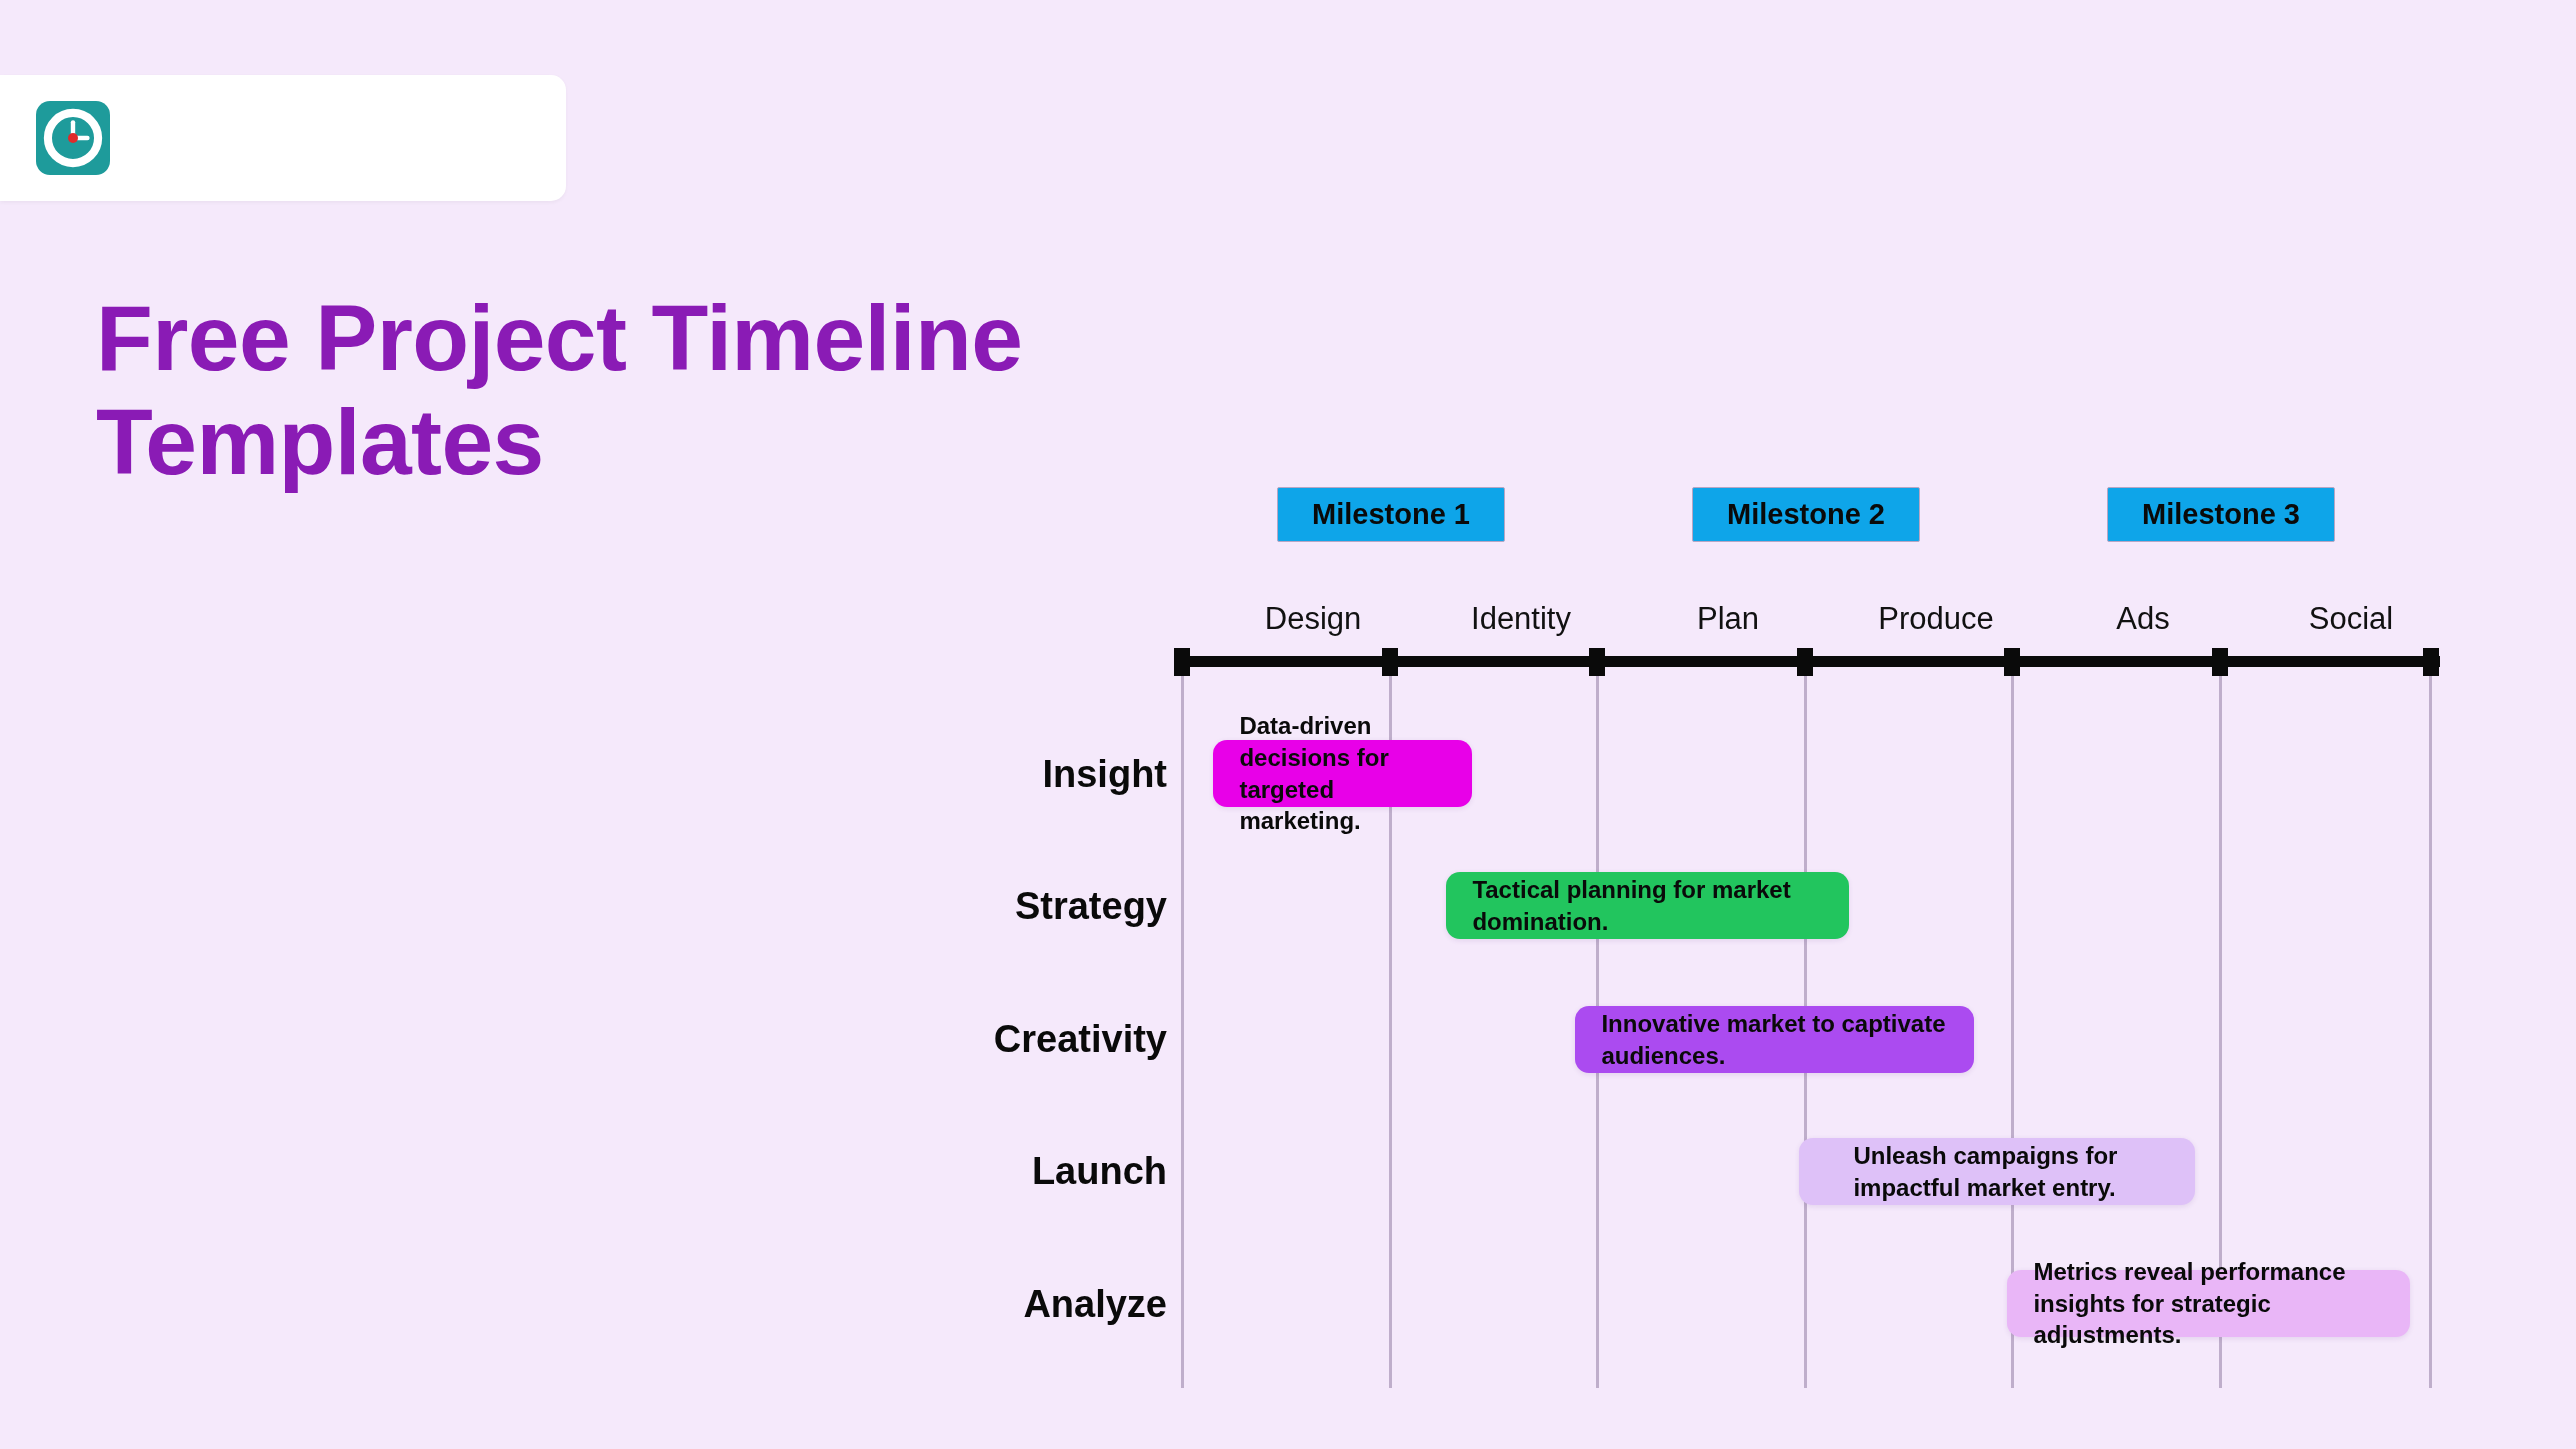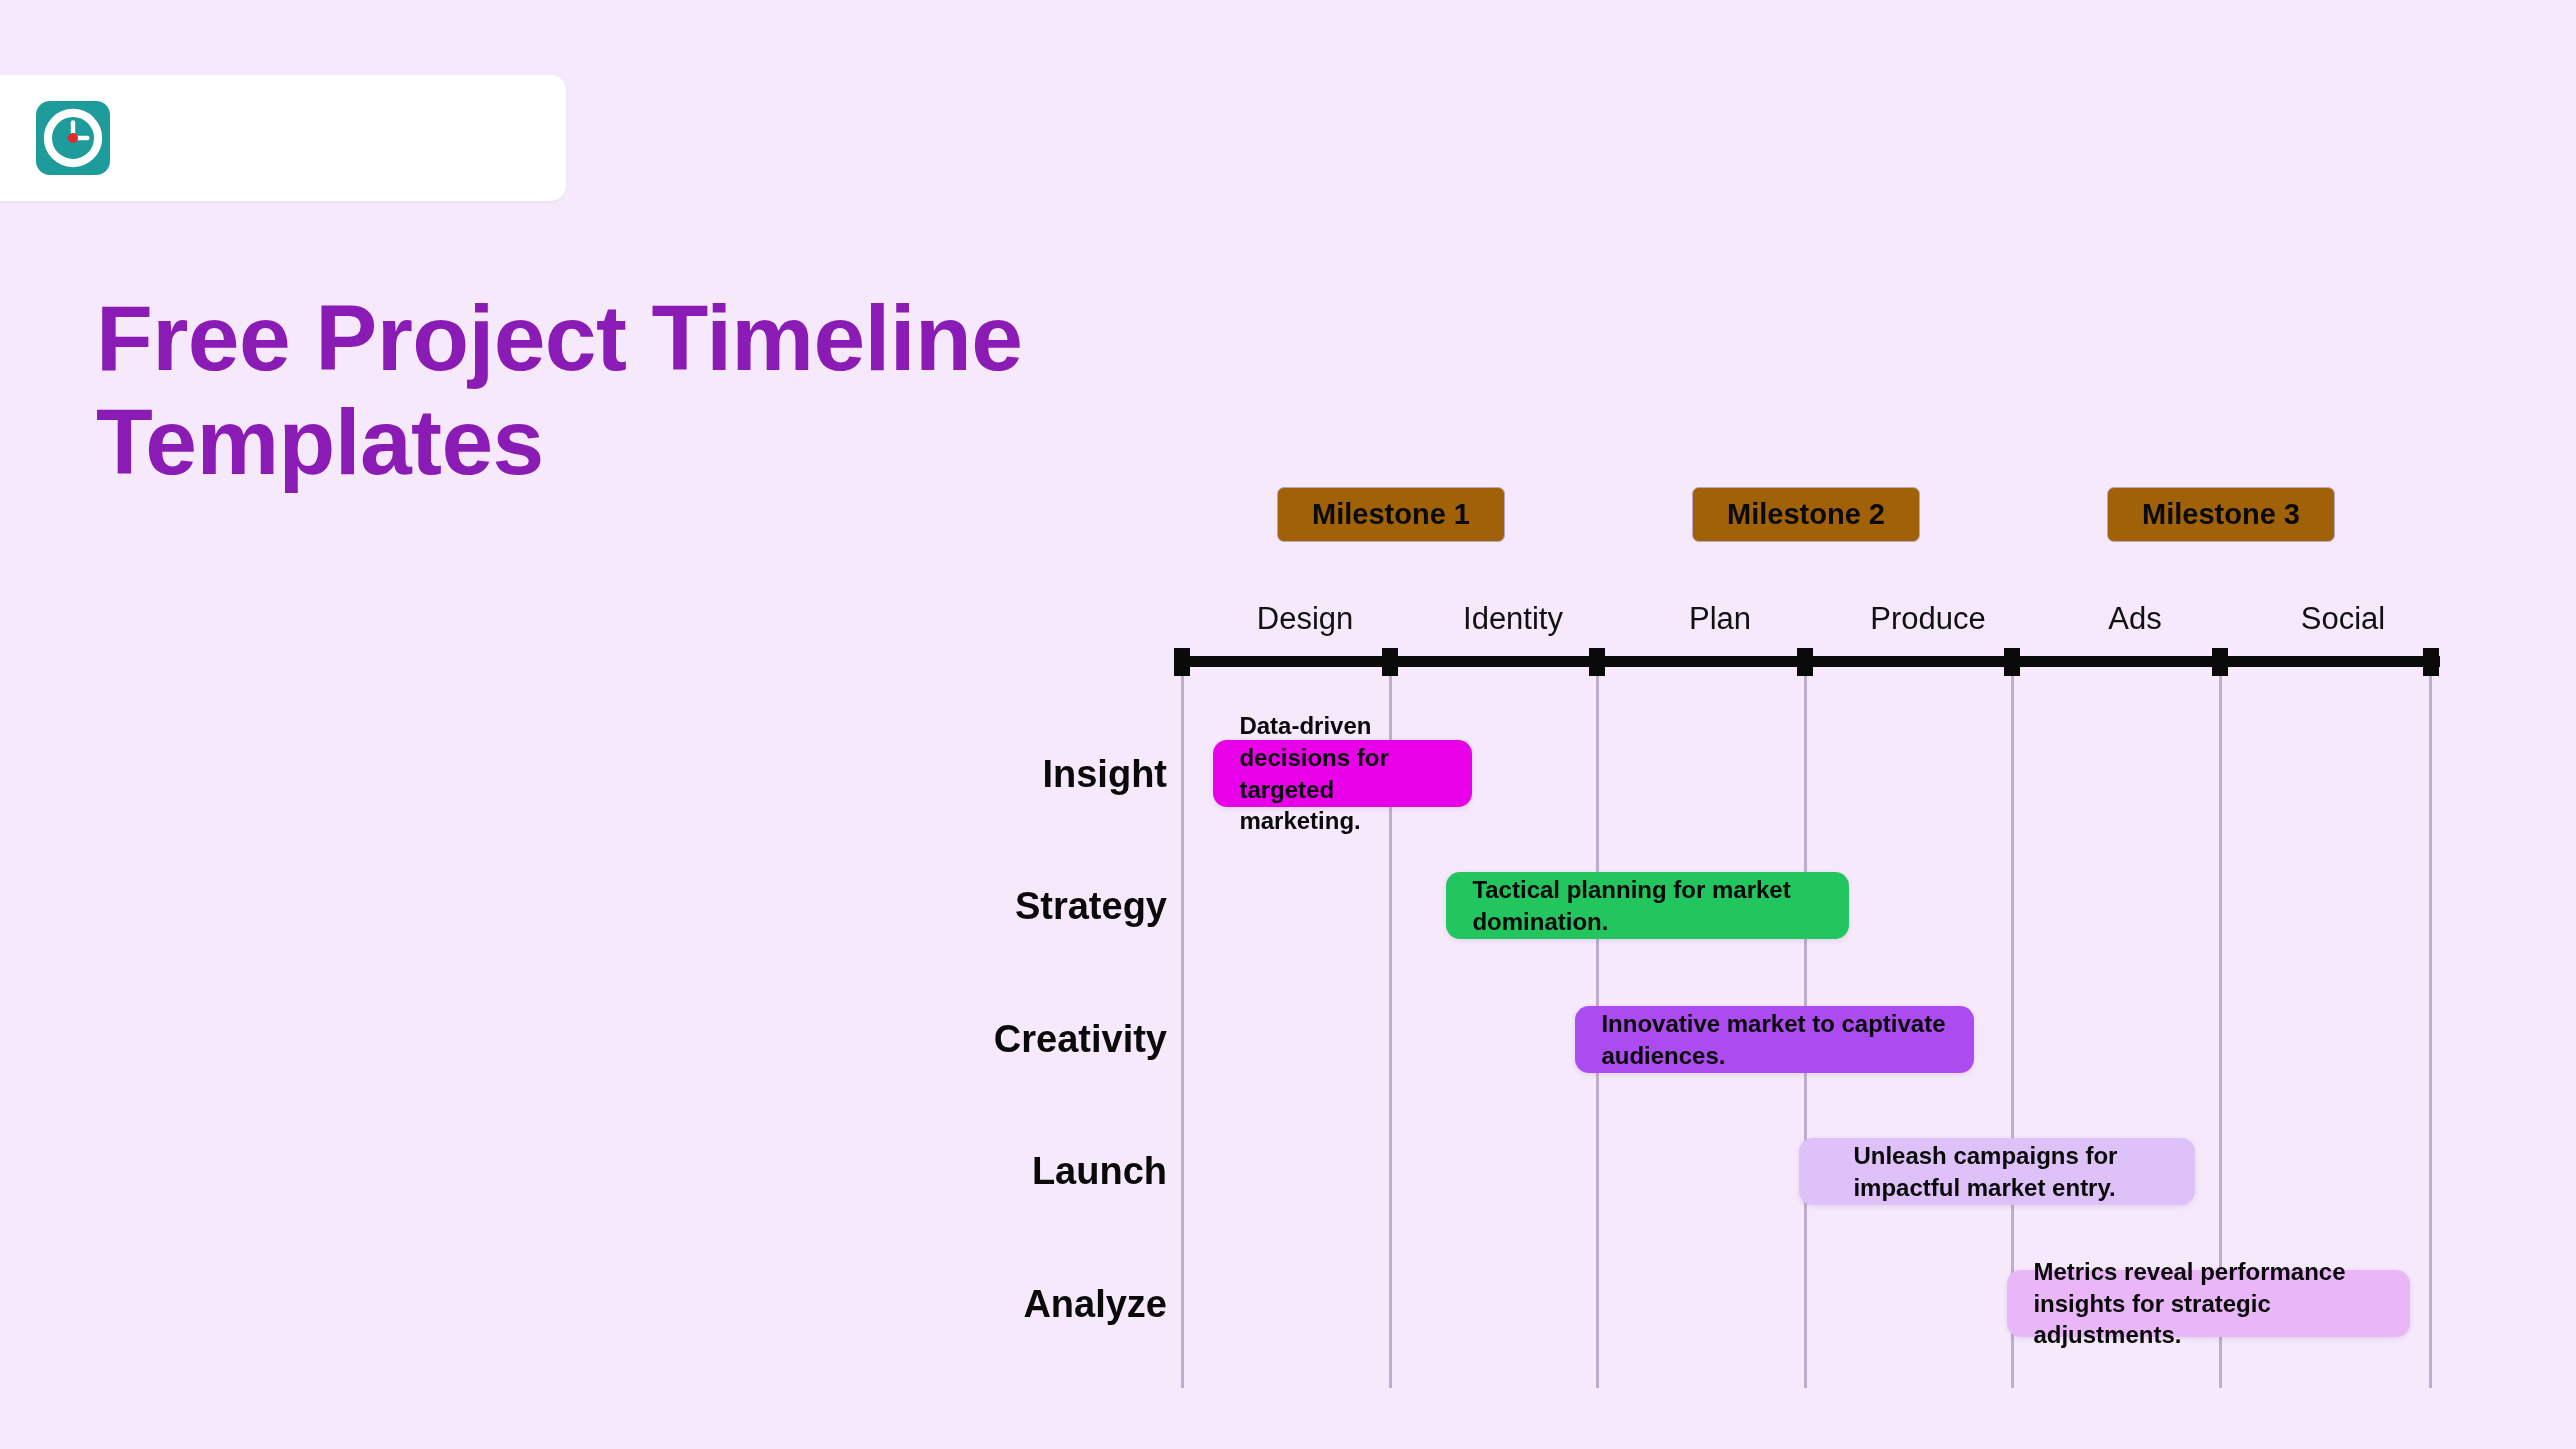--- a/index.html
+++ b/index.html
@@ -59,27 +59,28 @@
   .tick{
     position:absolute;top:648px;width:16.4px;height:28px;
     background:#0A0A0A;
   }
 
   .col-header{
     position:absolute;top:601px;
     font-size:31px;color:#111;font-weight:400;
     text-align:center;white-space:nowrap;
     transform:translateX(-50%);
+    margin-left:8px;
   }
 
   .milestone{
     position:absolute;top:487px;height:55px;
-    background:#a16207;
+    background:#0ea5e9;
     border:1.9px solid #B7A6C4;
-    border-radius:7px;
+    border-radius:2px;
     display:flex;align-items:center;justify-content:center;
     font-size:29px;font-weight:700;color:#0A0A0A;
     white-space:nowrap;
     box-sizing:border-box;
   }
 
   .row-label{
     position:absolute;
     font-size:38px;font-weight:700;color:#0A0A0A;
     text-align:right;white-space:nowrap;

